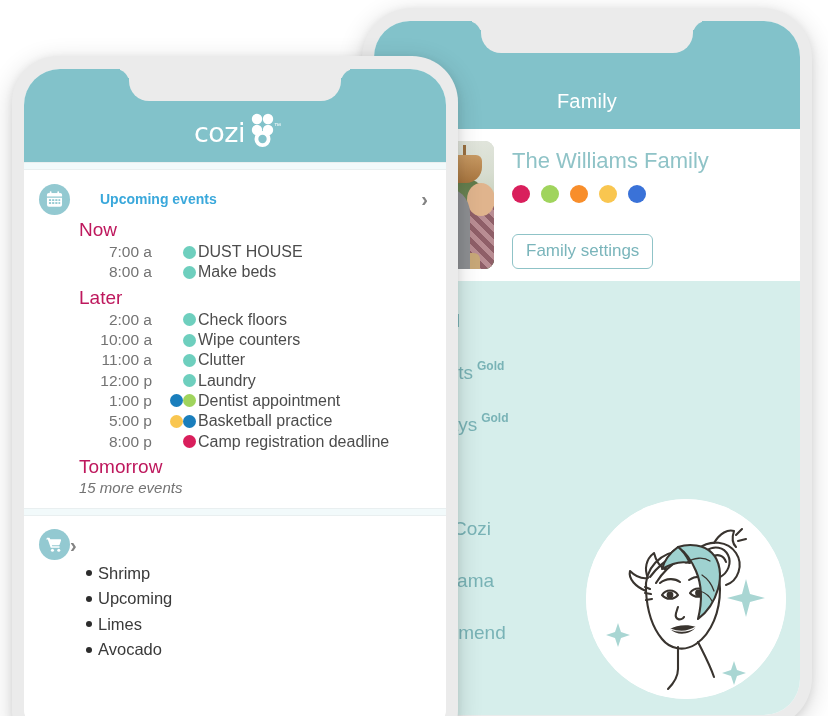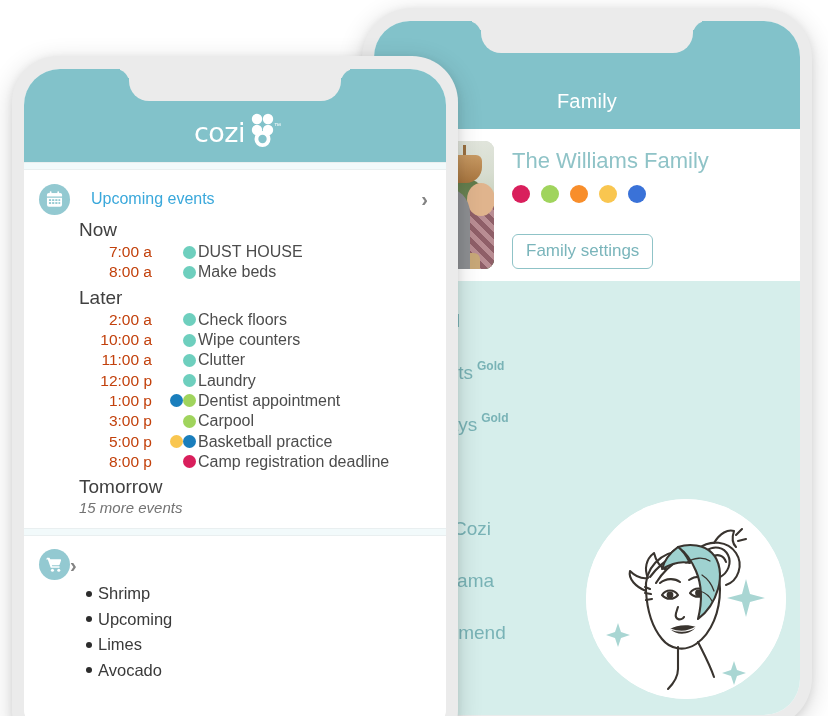--- a/index.html
+++ b/index.html
@@ -167,53 +167,53 @@
     height: 31px;
     border-radius: 50%;
     background: #93c9d1;
     display: flex;
     align-items: center;
     justify-content: center;
     flex: 0 0 auto;
   }
 
   .card-title {
-    margin-left: 21px;
-    font-size: 16px;
+    margin-left: 30px;
+    font-size: 14px;
     color: #3aa8db;
-    font-weight: 400;
+    font-weight: 700;
     flex: 1 1 auto;
   }
 
   .chevron {
     font-size: 20px;
     color: #838383;
     font-weight: bold;
     line-height: 1;
     padding-right: 2px;
   }
 
   .group-label {
     font-size: 19px;
-    color: #404040;
+    color: #be185d;
     padding: 4px 0 1px 55px;
     font-weight: 400;
   }
 
   .ev-row {
     display: flex;
     align-items: center;
     height: 20.3px;
     padding-left: 55px;
     font-size: 15.5px;
   }
   .ev-time {
     width: 73px;
     text-align: right;
-    color: #c2410c;
+    color: #737373;
     flex: 0 0 auto;
     font-size: 15.5px;
   }
   .ev-dots {
     width: 45px;
     flex: 0 0 auto;
     display: flex;
     justify-content: flex-end;
     align-items: center;
     padding-right: 1px;
@@ -586,27 +586,20 @@
               </div>
               <div class="ev-row">
                 <span class="ev-time">1:00 p</span>
                 <span class="ev-dots">
                   <span class="dot" style="background: rgb(26, 126, 188);"></span>
                   <span class="dot" style="background: rgb(160, 212, 93);"></span>
                 </span>
                 <span class="ev-name">Dentist appointment</span>
               </div>
               <div class="ev-row">
-                <span class="ev-time">3:00 p</span>
-                <span class="ev-dots">
-                  <span class="dot" style="background: rgb(160, 212, 93);"></span>
-                </span>
-                <span class="ev-name">Carpool</span>
-              </div>
-              <div class="ev-row">
                 <span class="ev-time">5:00 p</span>
                 <span class="ev-dots">
                   <span class="dot" style="background: rgb(249, 198, 80);"></span>
                   <span class="dot" style="background: rgb(26, 126, 188);"></span>
                 </span>
                 <span class="ev-name">Basketball practice</span>
               </div>
               <div class="ev-row">
                 <span class="ev-time">8:00 p</span>
                 <span class="ev-dots">

